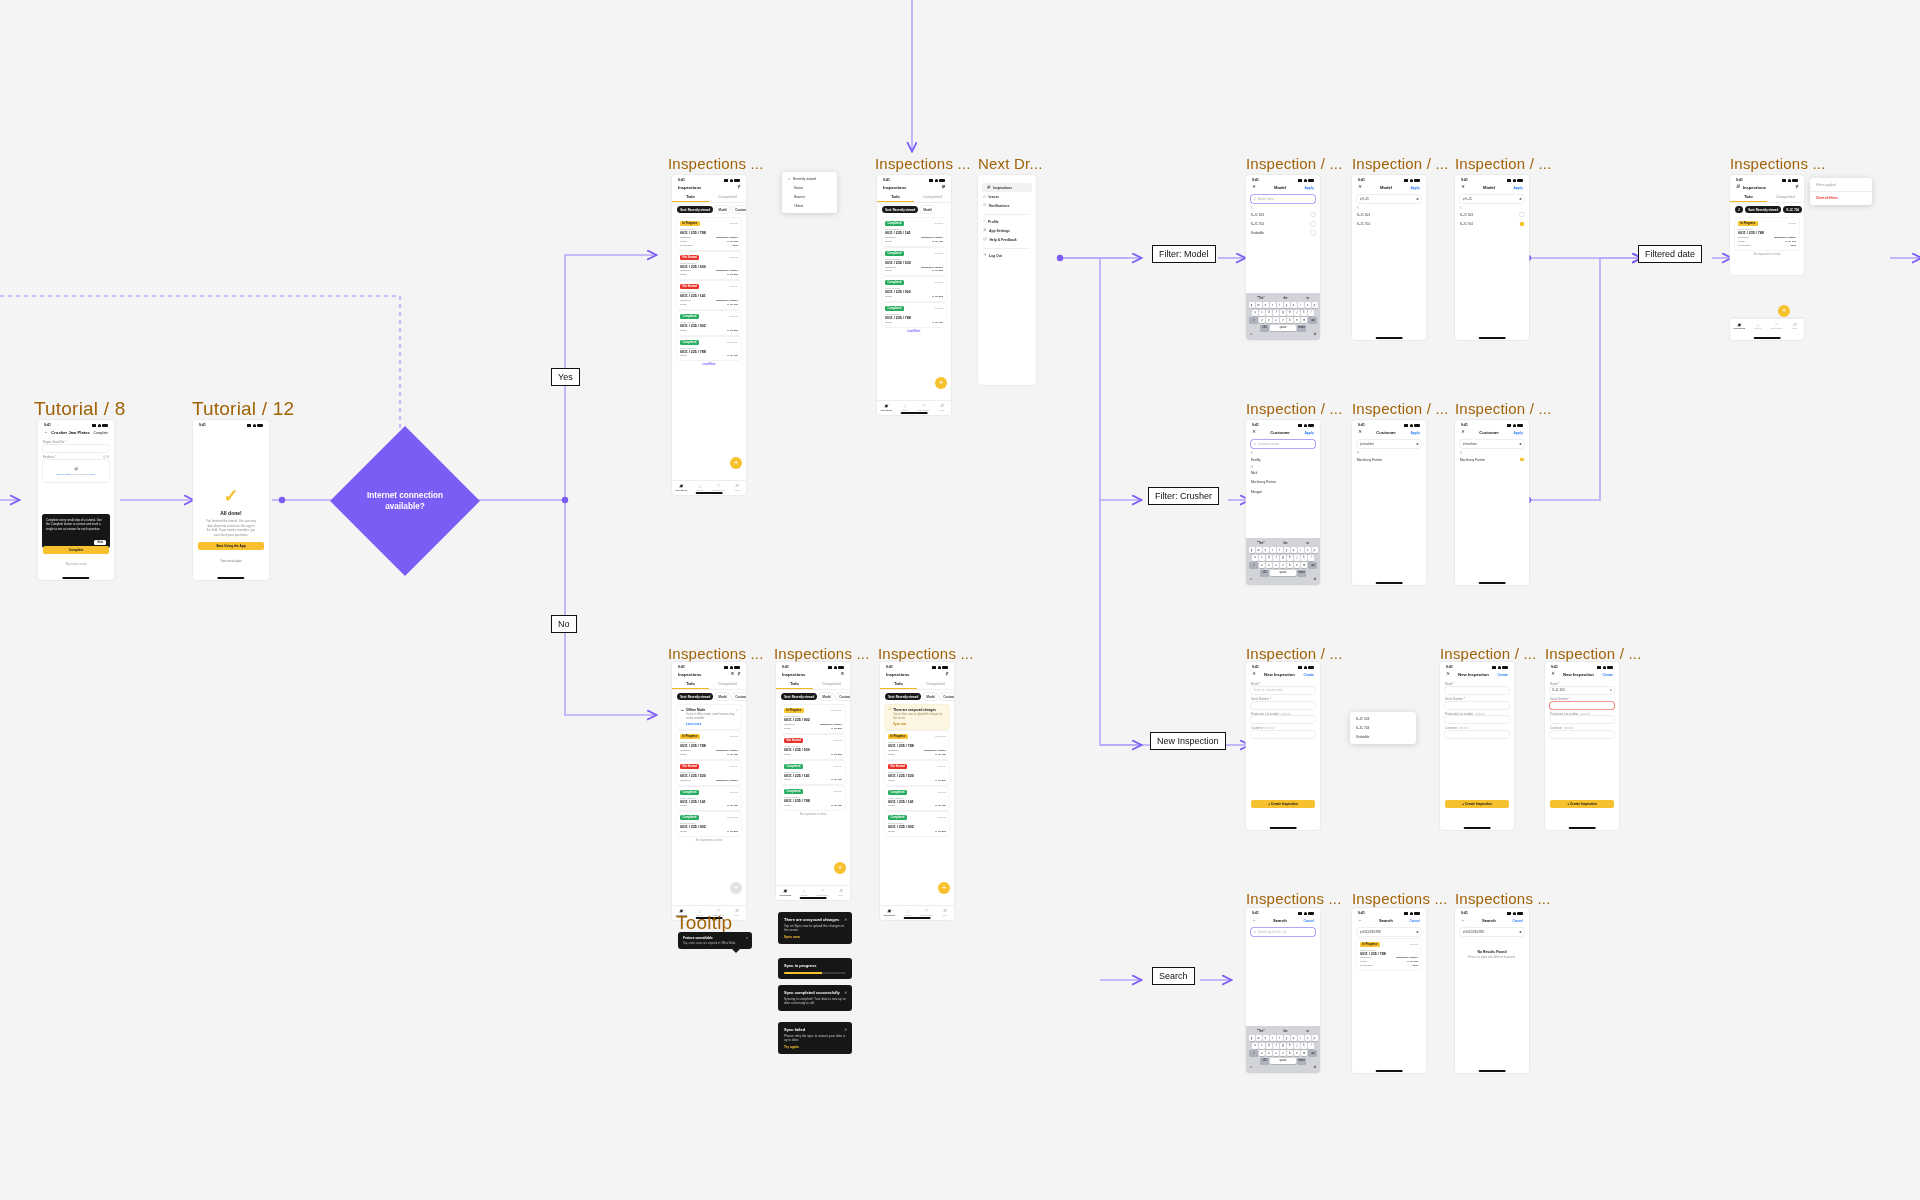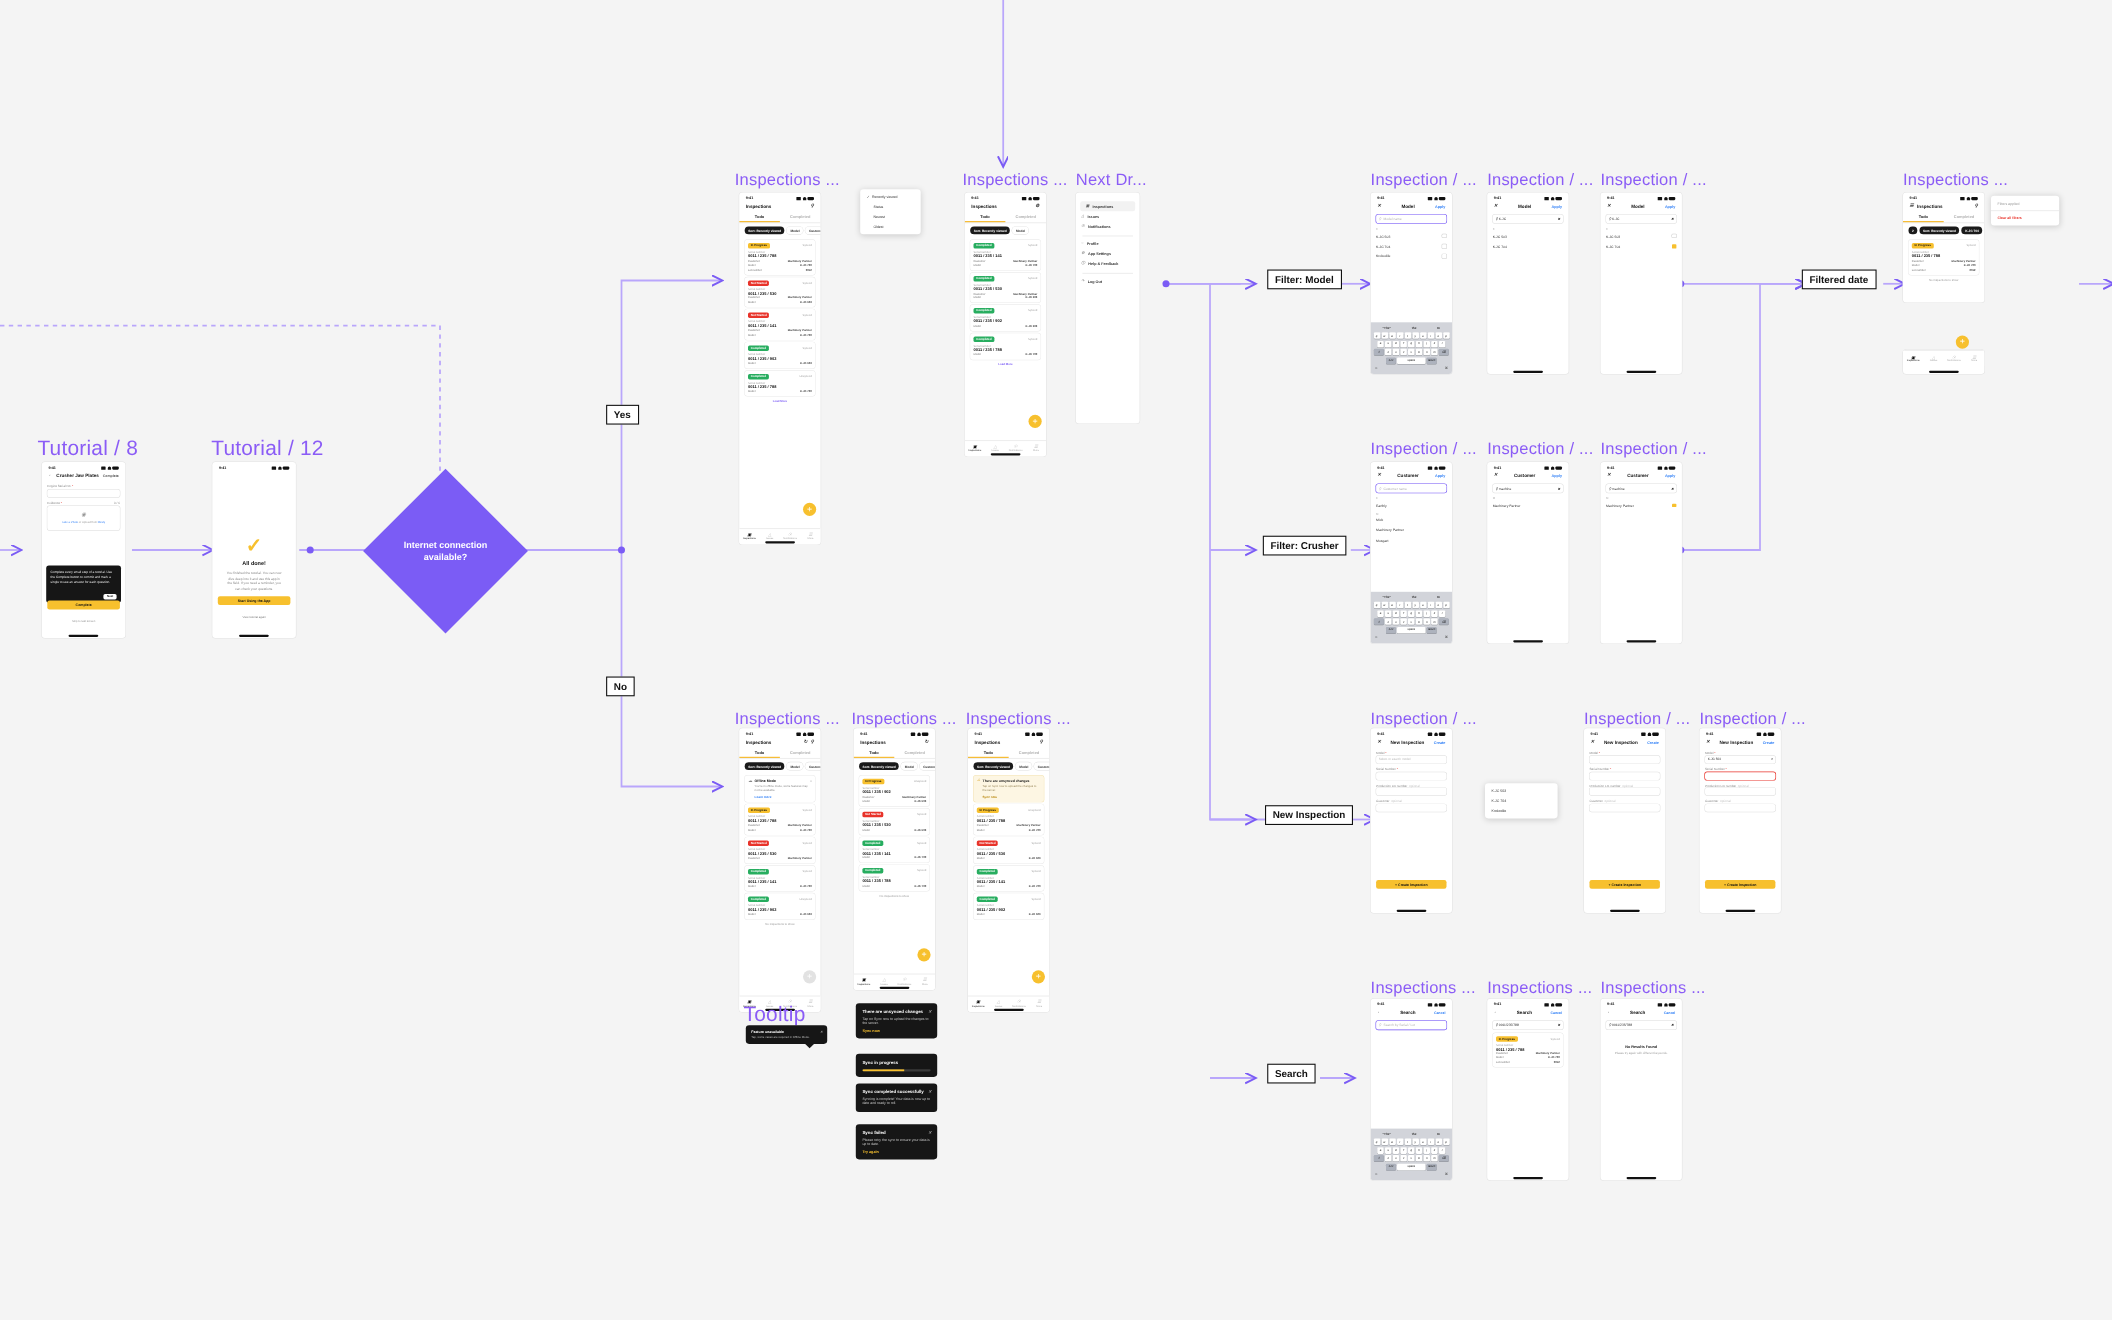--- a/index.html
+++ b/index.html
@@ -9,21 +9,21 @@
     font-family:"Liberation Sans", sans-serif;
     position:relative;
   }
   .canvas{position:absolute;inset:0;}
 
   
   svg.wires{position:absolute;left:0;top:0;width:1920px;height:1200px;pointer-events:none;}
 
   
   .frame-title{
-    position:absolute;color:#8b5cf6;font-size:15px;font-weight:400;
+    position:absolute;color:#a16207;font-size:15px;font-weight:400;
     white-space:nowrap;letter-spacing:.2px;
   }
   .frame-title.big{font-size:19px;}
 
   
   .phone{
     position:absolute;background:#fff;border-radius:3px;
     box-shadow:0 0 0 .5px #e2e2e2;
     overflow:hidden;
   }
@@ -103,21 +103,21 @@
   .diamond{
     position:absolute;background:#7b5cf5;transform:rotate(45deg);
     display:flex;align-items:center;justify-content:center;
   }
   .diamond .dtxt{transform:rotate(-45deg);color:#fff;font-size:8.2px;font-weight:700;
     text-align:center;line-height:1.35;width:90px;}
 
   
   .flowlabel{
     position:absolute;background:#fff;border:1.6px solid #111;
-    font-size:9px;font-weight:700;color:#111;
+    font-size:9px;font-weight:400;color:#111;
     display:flex;align-items:center;justify-content:center;
     padding:3px 6px;white-space:nowrap;
   }
 
   
   .toast{position:absolute;background:#161616;border-radius:3px;padding:5px 6px;color:#fff;}
   .toast .tt{font-size:4px;font-weight:700;}
   .toast .tb{font-size:3.2px;color:#c4c4c4;margin-top:1.5px;line-height:1.45;}
   .toast .tl{font-size:3.4px;color:#f7c02e;margin-top:2.5px;font-weight:700;}
   .toast .tx{position:absolute;right:5px;top:5px;font-size:4px;color:#bbb;}

